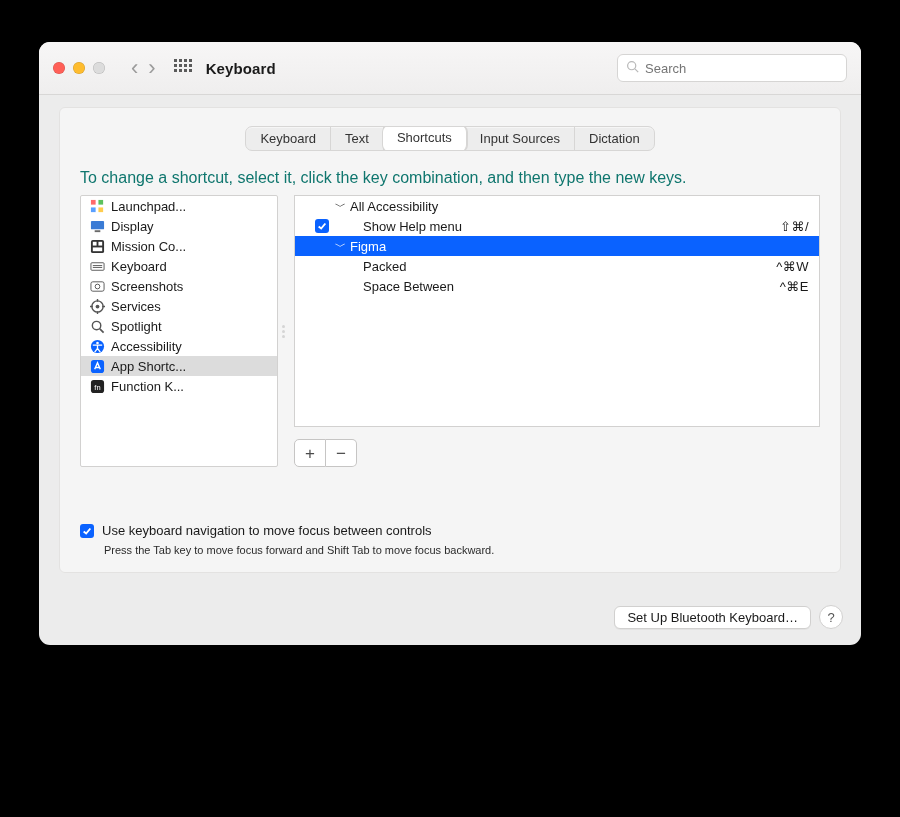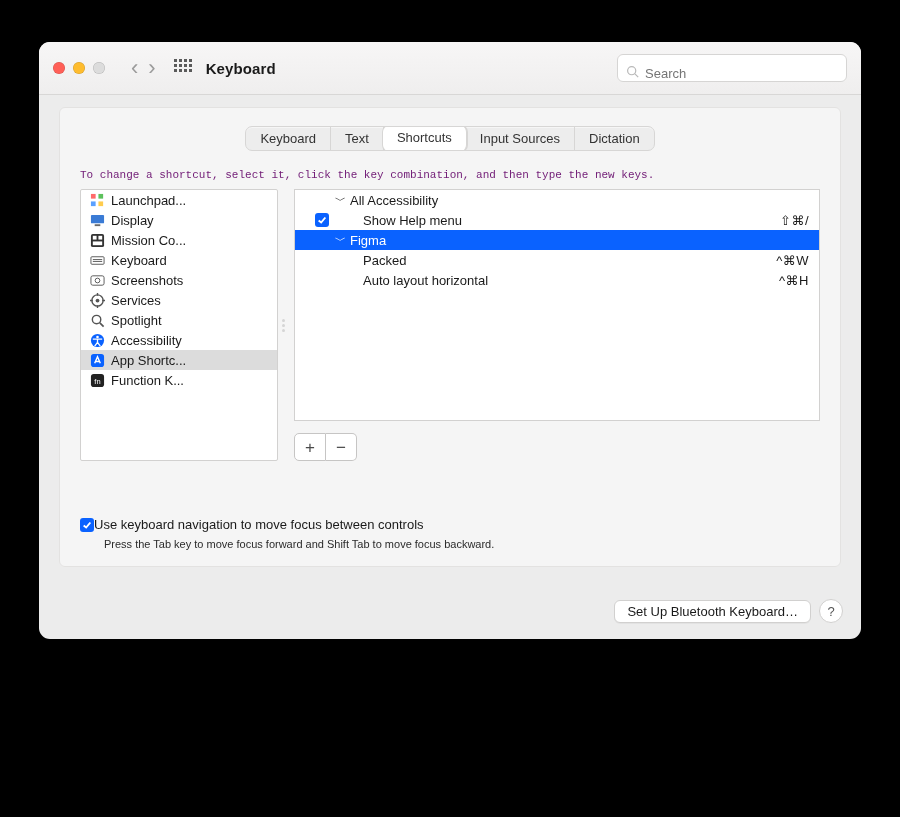--- a/index.html
+++ b/index.html
@@ -42,21 +42,21 @@
   .nav .chev { font-size:22px; line-height:1; }
   .apps-icon { margin-left:18px; color:#4a4a4a; }
   .apps-icon svg { width:18px; height:18px; display:block; }
   .win-title { font-weight:600; font-size:15px; margin-left:14px; letter-spacing:.1px; }
   .search-wrap { margin-left:auto; }
   .search {
     width: 212px; height: 26px;
     border-radius: 6px;
     background: #fff;
     border: 1px solid #d6d5d4;
-    display:flex; align-items:flex-end; gap:6px;
+    display:flex; align-items:center; gap:6px;
     padding: 0 8px;
     color:#8a8a8a;
   }
   .search svg { width:13px; height:13px; opacity:.6; }
   .search input {
     border:none; outline:none; background:transparent;
     font-size:13px; color:#333; flex:1; padding:0;
   }
 
   
@@ -90,21 +90,21 @@
   .seg-item:last-child { border-right:none; }
   .seg-item.active {
     background:#fff;
     border-radius:6px;
     box-shadow: 0 0 0 1px #d7d6d5;
     margin:-1px;
     border-right:1px solid #d7d6d5;
     z-index:1;
   }
 
-  .instr { font-size:11px; color:#701a75; margin: 4px 0 8px 0; font-family: Liberation Mono, monospace; }
+  .instr { font-size:16px; color:#0f766e; margin: 4px 0 8px 0; }
 
   .panes {
     display:flex; gap:12px;
     align-items:stretch;
   }
 
   .listbox {
     background:#fff; border:1px solid #d2d1d0; border-radius:2px;
   }
   .sidebar { width: 196px; height: 270px; overflow:hidden; }
@@ -149,21 +149,21 @@
   .ar-btn.minus { border-left:none; border-top-right-radius:5px; border-bottom-right-radius:5px; }
 
   .grab {
     width:6px; align-self:center;
     height:40px; display:flex; flex-direction:column; justify-content:center; gap:2px;
     opacity:.35; margin-left:-8px; margin-right:-6px;
   }
   .grab span { width:3px; height:3px; border-radius:50%; background:#9a9a9a; }
 
   .bottom-check {
-    display:flex; align-items:center; 
+    display:flex; align-items:center; gap:8px;
     margin-top: 56px;
   }
   .ck {
     width:14px; height:14px; border-radius:3px;
     background:#0a62ff;
     display:flex; align-items:center; justify-content:center;
   }
   .ck svg{ width:10px; height:10px; stroke:#fff; stroke-width:2.3; fill:none;}
   .hint { margin: 6px 0 0 24px; font-size:11px; color:#2b2b2b;}
 
@@ -385,22 +385,22 @@
                 </div>
                 <div class="tree-row">
                   <span class="chkcol"></span>
                   <span style="width:28px"></span>
                   <span class="label">Packed</span>
                   <span class="acc">^⌘W</span>
                 </div>
                 <div class="tree-row">
                   <span class="chkcol"></span>
                   <span style="width:28px"></span>
-                  <span class="label">Auto layout horizontal</span>
-                  <span class="acc">^⌘H</span>
+                  <span class="label">Space Between</span>
+                  <span class="acc">^⌘E</span>
                 </div>
               </div>
             <div class="addremove">
               <div class="ar-btn plus">+</div>
               <div class="ar-btn minus">−</div>
             </div>
           </div>
         </div>
 
         <div class="bottom-check">

